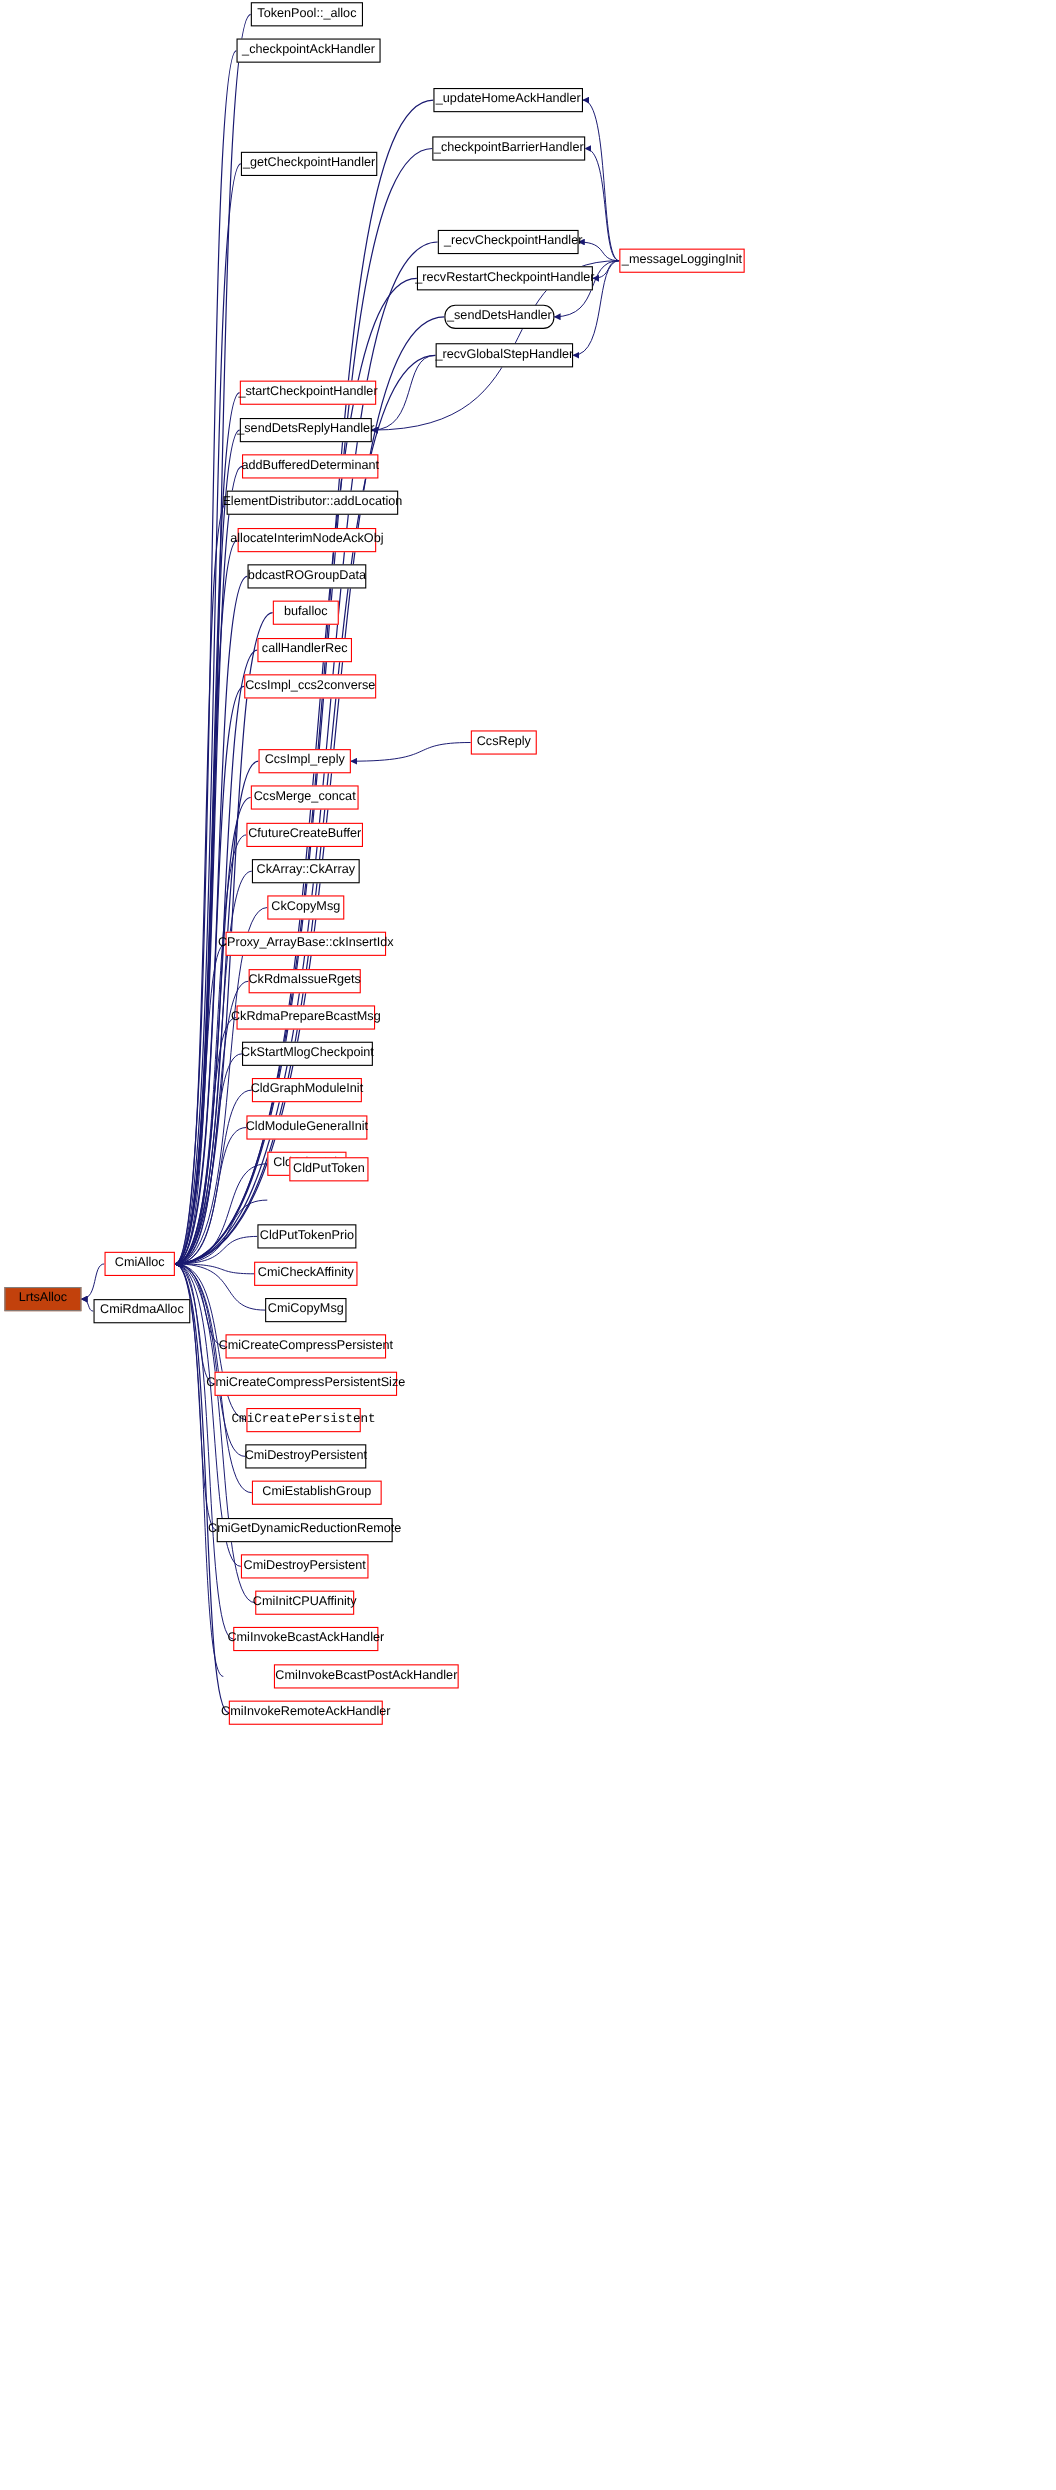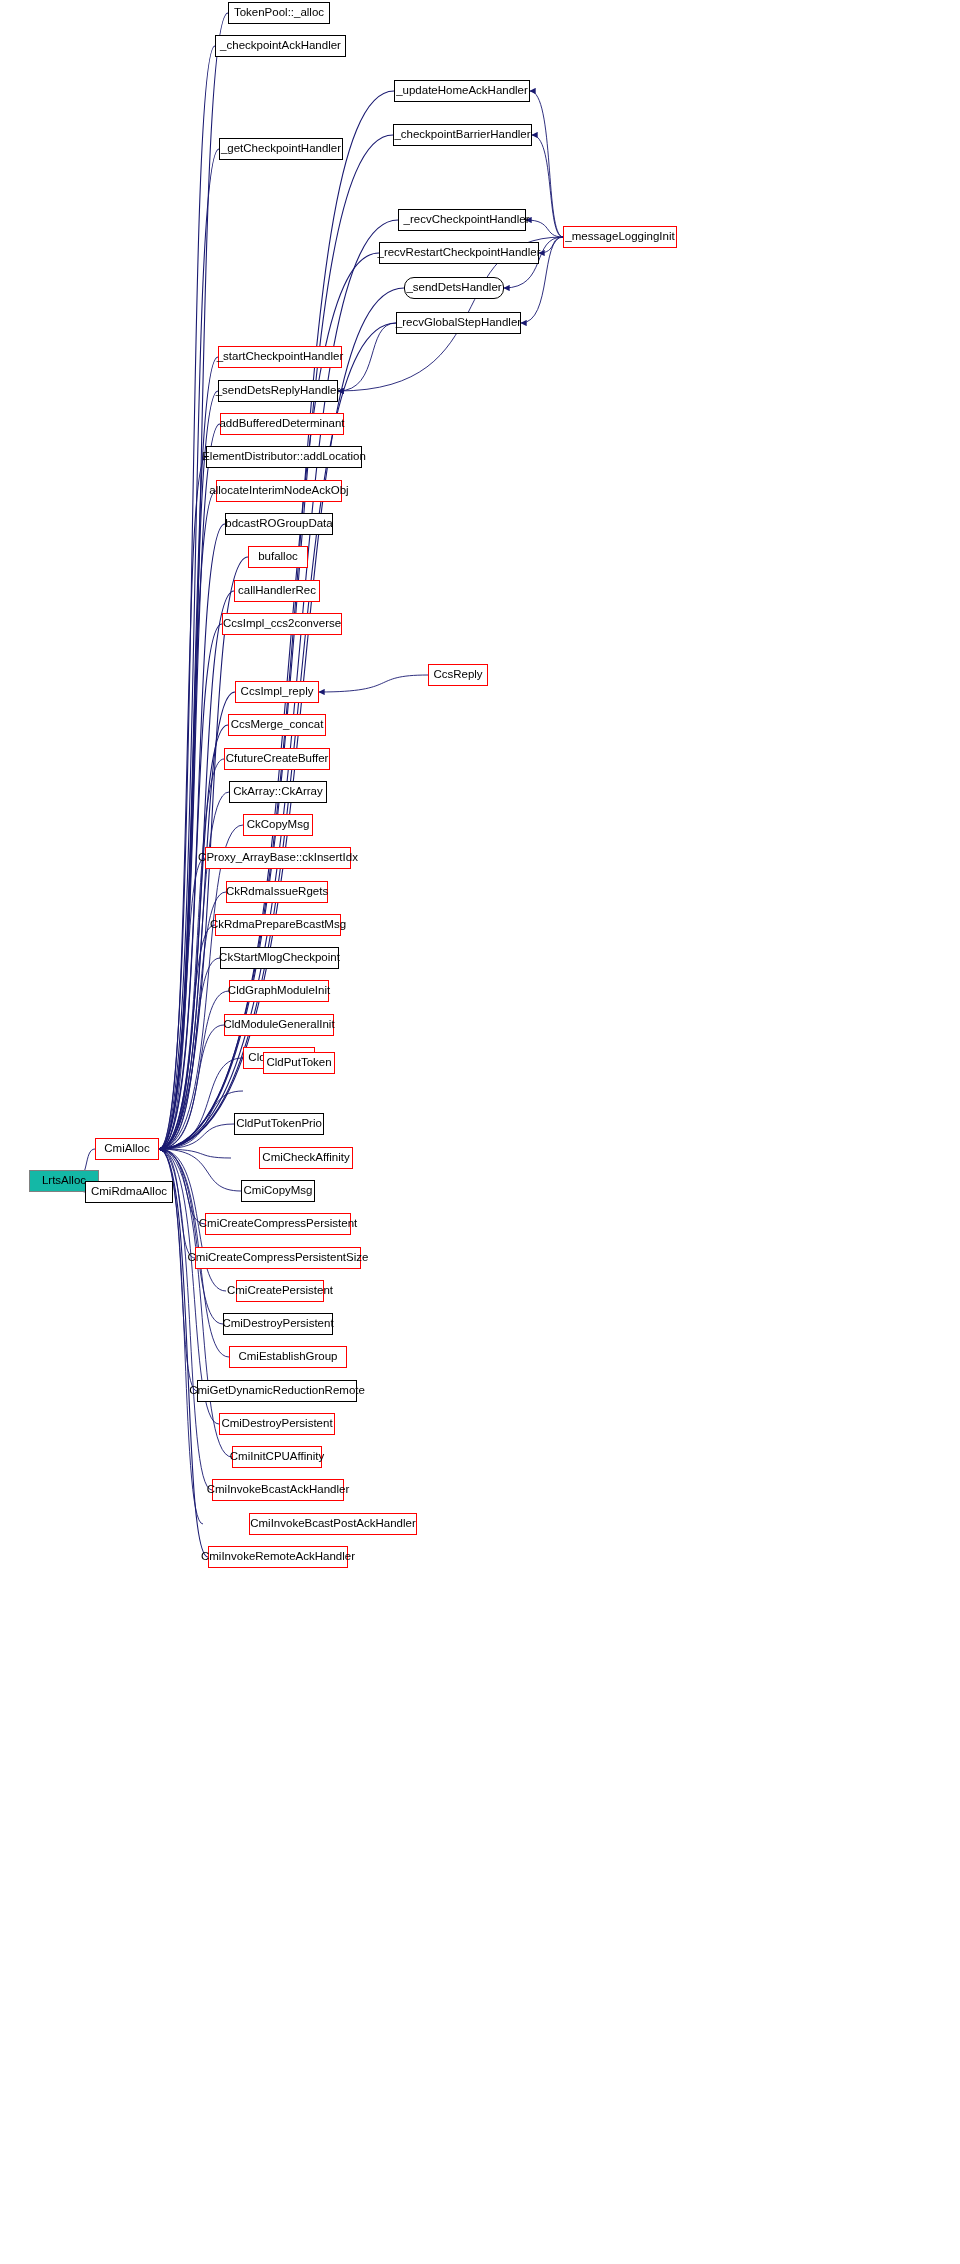--- a/index.html
+++ b/index.html
@@ -39,23 +39,22 @@
     justify-content: center;
     white-space: nowrap;
     padding: 0 7px;
     letter-spacing: 0px;
     z-index: 5;
   }
   .node.red {
     border-color: #ff0000;
   }
   .node.root {
-    background: #14b8a6;
+    background: #c2410c;
     border-color: #808080;
-    margin-left: 25px;
   }
 </style>
 </head>
 <body>
 
 <div id="graph">
   <svg id="edges" viewBox="0 0 960 2264" width="960" height="2264" xmlns="http://www.w3.org/2000/svg">
       <defs>
         <marker id="arrow" viewBox="0 0 10 10" refX="9" refY="5" markerWidth="7" markerHeight="7" orient="auto-start-reverse">
           <path d="M 0 0 L 10 5 L 0 10 z" fill="#191970"></path>
@@ -149,25 +148,25 @@
       <div class="node red" style="left: 243px; top: 814px; width: 70px;">CkCopyMsg</div>
       <div class="node red" style="left: 205px; top: 847px; width: 146px;">CProxy_ArrayBase::ckInsertIdx</div>
       <div class="node red" style="left: 226px; top: 881px; width: 102px;">CkRdmaIssueRgets</div>
       <div class="node red" style="left: 215px; top: 914px; width: 126px;">CkRdmaPrepareBcastMsg</div>
       <div class="node" style="left: 220px; top: 947px; width: 119px;">CkStartMlogCheckpoint</div>
       <div class="node red" style="left: 229px; top: 980px; width: 100px;">CldGraphModuleInit</div>
       <div class="node red" style="left: 224px; top: 1014px; width: 110px;">CldModuleGeneralInit</div>
       <div class="node red" style="left: 243px; top: 1047px; width: 72px;">CldOtherInit</div>
       <div class="node red" style="left: 243px; top: 1052px; width: 72px; margin-left: 20px;">CldPutToken</div>
       <div class="node" style="left: 234px; top: 1113px; width: 90px;">CldPutTokenPrio</div>
-      <div class="node red" style="left: 231px; top: 1147px; width: 94px; margin-left: 28px;">CmiCheckAffinity</div>
+      <div class="node red" style="left: 231px; top: 1147px; width: 94px;">CmiCheckAffinity</div>
       <div class="node" style="left: 241px; top: 1180px; width: 74px;">CmiCopyMsg</div>
       <div class="node red" style="left: 205px; top: 1213px; width: 146px;">CmiCreateCompressPersistent</div>
       <div class="node red" style="left: 195px; top: 1247px; width: 166px;">CmiCreateCompressPersistentSize</div>
-      <div class="node red" style="left: 236px; top: 1280px; width: 88px;">CmiCreatePersistent</div>
+      <div class="node red" style="left: 224px; top: 1280px; width: 104px; font-family: Liberation Mono, monospace;">CmiCreatePersistent</div>
       <div class="node" style="left: 223px; top: 1313px; width: 110px;">CmiDestroyPersistent</div>
       <div class="node red" style="left: 229px; top: 1346px; width: 118px;">CmiEstablishGroup</div>
       <div class="node" style="left: 197px; top: 1380px; width: 160px;">CmiGetDynamicReductionRemote</div>
       <div class="node red" style="left: 219px; top: 1413px; width: 116px;">CmiDestroyPersistent</div>
       <div class="node red" style="left: 232px; top: 1446px; width: 90px;">CmiInitCPUAffinity</div>
       <div class="node red" style="left: 212px; top: 1479px; width: 132px;">CmiInvokeBcastAckHandler</div>
       <div class="node red" style="left: 203px; top: 1513px; width: 168px; margin-left: 46px;">CmiInvokeBcastPostAckHandler</div>
       <div class="node red" style="left: 208px; top: 1546px; width: 140px;">CmiInvokeRemoteAckHandler</div>
     </div>
 </div>

